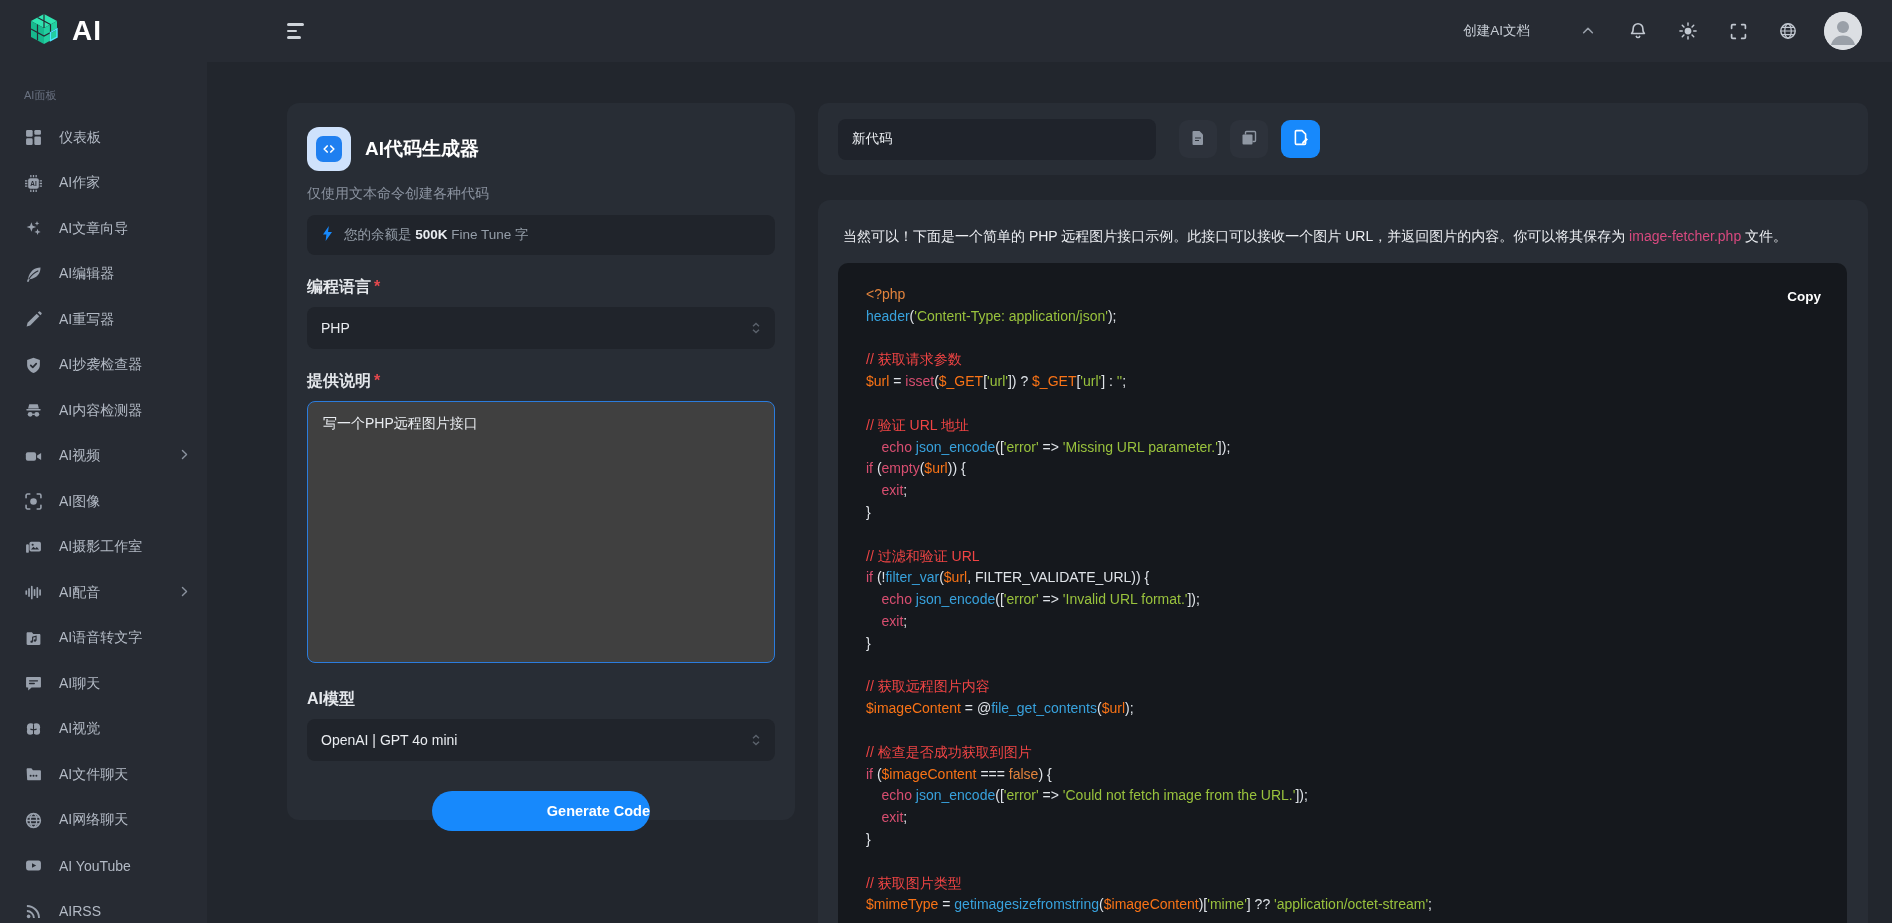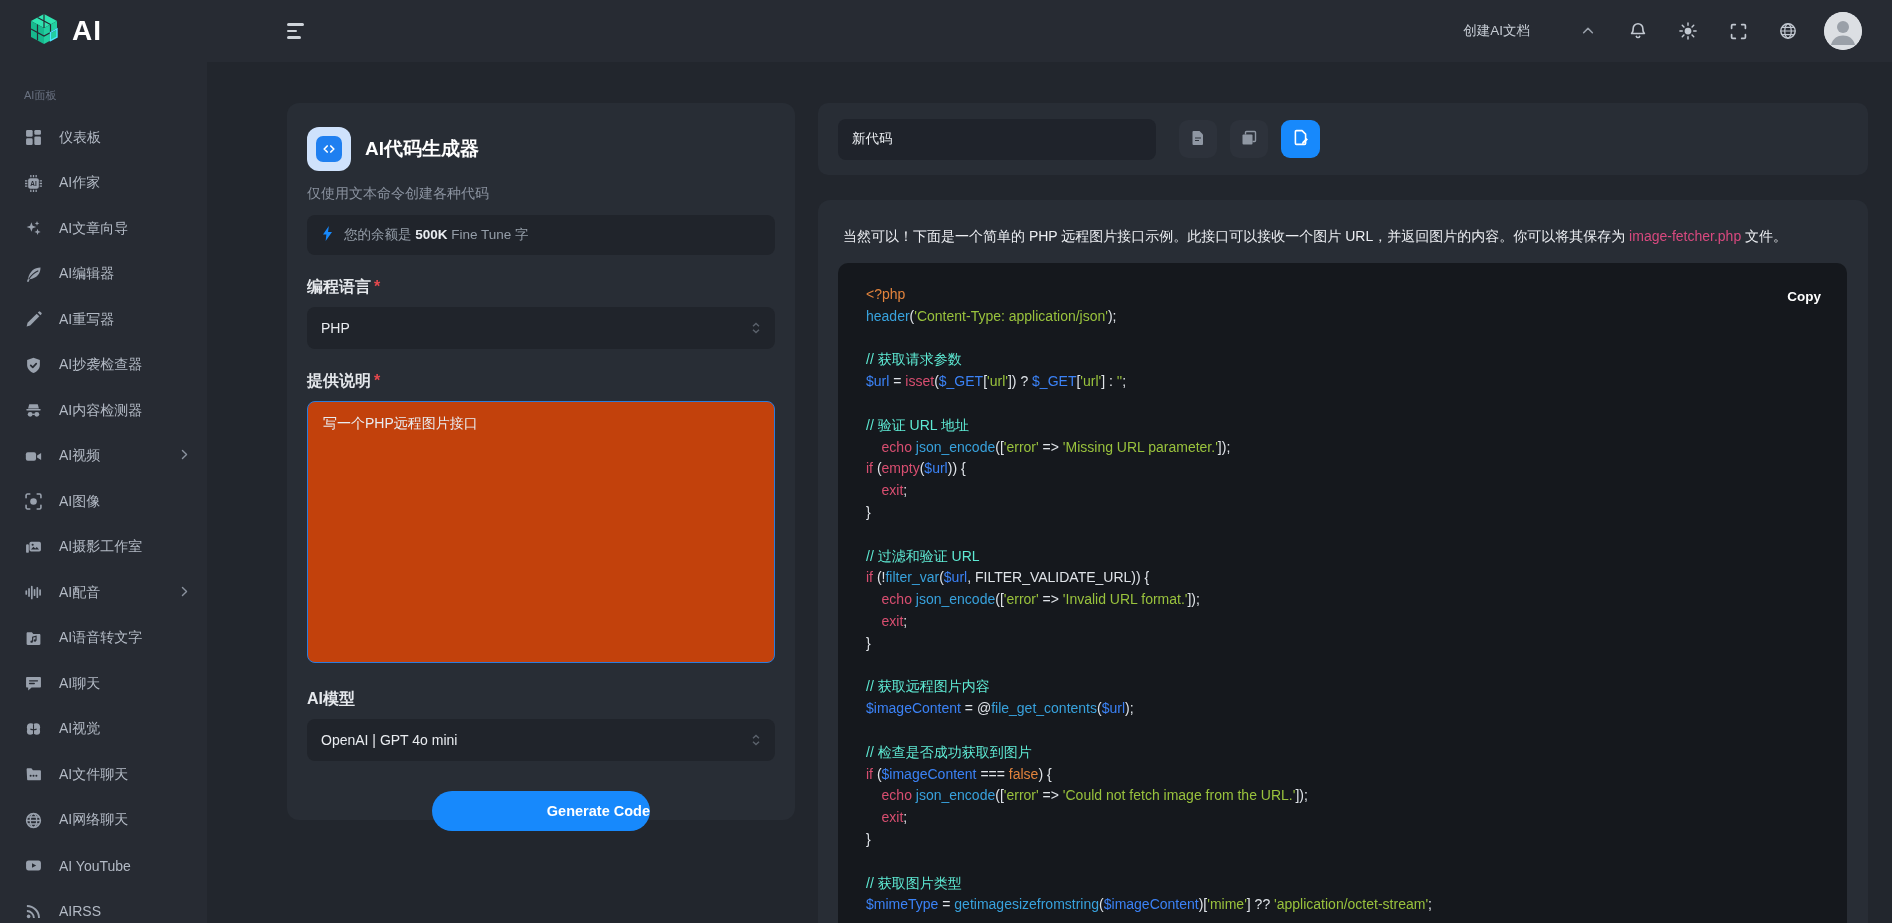--- a/index.html
+++ b/index.html
@@ -38,43 +38,43 @@
   .gen-badge { width:44px; height:44px; border-radius:12px; background:#cfe2fc; display:flex; align-items:center; justify-content:center; }
   .gen-badge-inner { width:26px; height:26px; border-radius:7px; background:#1f7ff0; display:flex; align-items:center; justify-content:center; }
   .gen-title { color:#ffffff; font-size:19px; font-weight:700; }
   .gen-sub { margin-top:14px; font-size:14px; color:#8b93a0; }
   .balance { margin-top:12px; height:40px; background:#20242b; border-radius:8px; display:flex; align-items:center; gap:10px; padding:0 14px; font-size:13.5px; color:#959ea9; }
   .balance b { color:#e9ecf0; font-weight:700; }
   .f-label { margin-top:22px; font-size:16px; font-weight:700; color:#e5e8ec; }
   .req { color:#e5484d; margin-left:3px; }
   .sel { margin-top:9px; height:42px; background:#20242b; border-radius:8px; display:flex; align-items:center; padding:0 14px; font-size:14px; color:#e9ecf0; cursor:pointer; position:relative;gap:17px; }
   .sel-arrows { margin-left:auto; color:#5b626c; display:flex; }
-  textarea.ta { margin-top:9px; width:100%; height:262px; background:#c2410c; border:1.5px solid #2b7cdd; border-radius:8px; padding:13px 15px; font-size:14px; color:#e9ecf0; font-family:inherit; resize:none; outline:none; }
+  textarea.ta { margin-top:9px; width:100%; height:262px; background:#404040; border:1.5px solid #2b7cdd; border-radius:8px; padding:13px 15px; font-size:14px; color:#e9ecf0; font-family:inherit; resize:none; outline:none; }
   .gen-btn-row { margin-top:30px; display:flex; justify-content:center; }
   .gen-btn { width:218px; height:40px; border:none; border-radius:22px; background:#1789fc; color:#ffffff; font-size:14.5px; font-weight:700; font-family:inherit; cursor:pointer;text-align:right; }
 
   
   .head-card { position:absolute; left:611px; top:41px; width:1050px; height:72px; background:#282d35; border-radius:10px; display:flex; align-items:center; padding:0 20px; }
   .doc-input { width:318px; height:41px; background:#1f232b; border:none; border-radius:8px; padding:0 14px; font-size:13.5px; color:#e8ebef; font-family:inherit; outline:none; }
   .hc-btn { width:38px; height:38px; margin-left:13px; border:none; border-radius:9px; background:#2d323b; color:#8f97a3; display:flex; align-items:center; justify-content:center; cursor:pointer; }
   .hc-btn.first { margin-left:23px; }
   .hc-btn.primary { background:#1789fc; color:#ffffff; width:39px; }
 
   .resp-card { position:absolute; left:611px; top:138px; width:1050px; height:900px; background:#282d35; border-radius:12px 12px 0 0; padding:26px 21px 0 20px; }
   .resp-text { padding-left:5px; font-size:14px; color:#eceef2; line-height:20px; }
   .resp-text .hl { color:#d8497f; }
   .code-block { margin-top:17px; background:#15181d; border-radius:10px; padding:21px 24px 40px 28px; position:relative; height:800px; }
   .copy-btn { position:absolute; top:26px; right:26px; background:none; border:none; color:#ffffff; font-size:13.5px; font-weight:700; font-family:inherit; cursor:pointer; }
   .code { font-size:14px; line-height:21.8px; color:#dfe3e8; }
   .code-line { white-space:pre; min-height:21.8px; }
   .tok-t{color:#e2833c} .tok-b{color:#e2833c}
   .tok-f{color:#38a2dd}
-  .tok-v{color:#3b82f6} .tok-k{color:#d84e70}
+  .tok-v{color:#f97316} .tok-k{color:#d84e70}
   .tok-s{color:#99c23d}
-  .tok-c{color:#5eead4}
+  .tok-c{color:#ef4444}
   .tok-p{color:#dfe3e8}
 </style>
 </head>
 <body>
 
 <div class="page">
 
   <header class="topbar">
     <div class="logo-wrap">
       <span>

